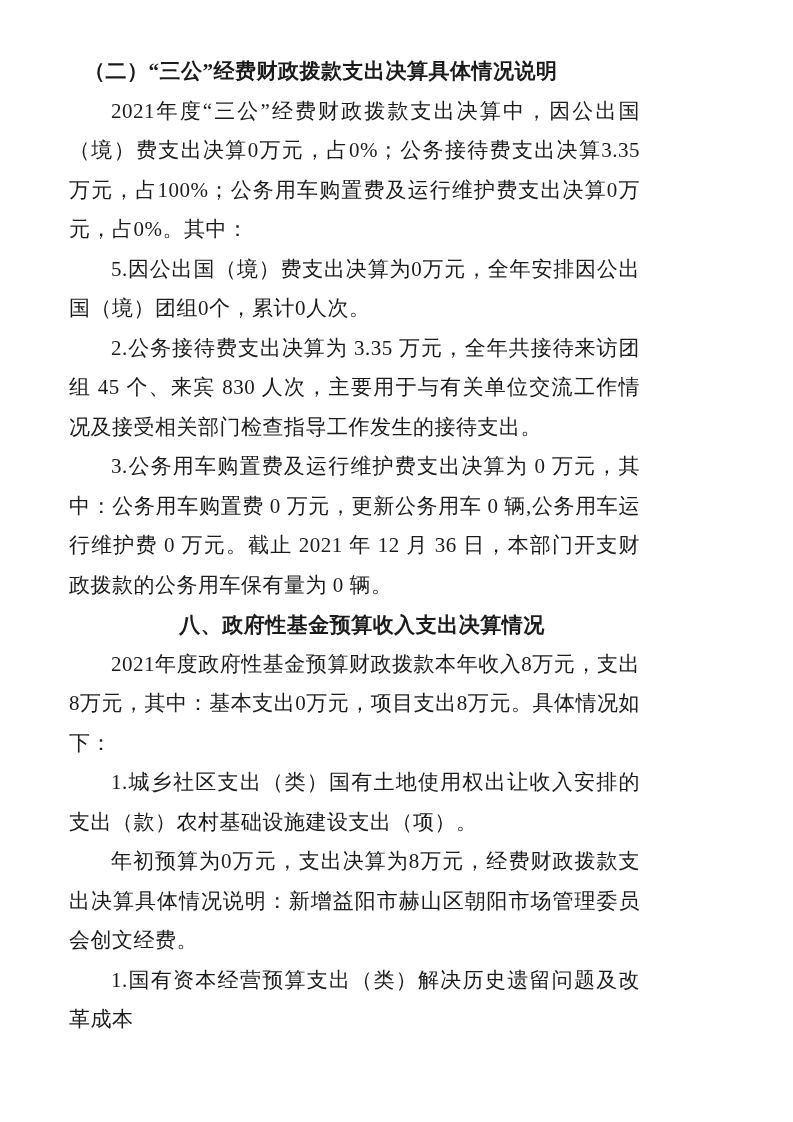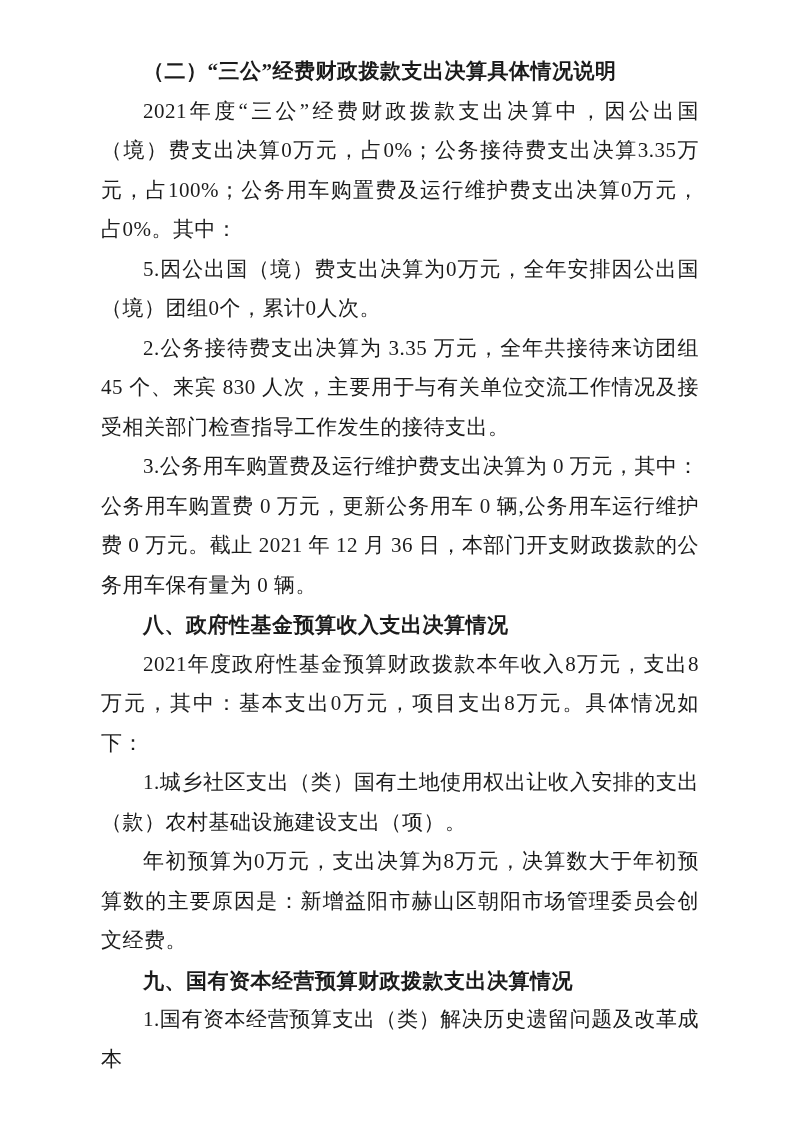--- a/index.html
+++ b/index.html
@@ -6,60 +6,61 @@
     margin: 0;
     padding: 0;
     background: #ffffff;
   }
   .page {
     position: relative;
     width: 793px;
     height: 1122px;
     background: #ffffff;
     box-sizing: border-box;
-    padding: 52px 92px 0 101px;
+    padding: 52px 92px 0 42px;
     overflow: hidden;
     color: #1b1b1b;
   }
   .doc {
     width: 598px;
   }
   .para, .h-sub, .h-main {
     margin: 0;
     font-size: 21px;
     line-height: 39.5px;
     text-indent: 2em;
     letter-spacing: 0.5px;
     color: #1b1b1b;
   }
   .para {
     font-family: "Liberation Serif", "DejaVu Serif", serif;
     text-align: justify;
     text-justify: inter-ideograph;
     font-weight: 400;
+    margin-left: 27px;
   }
   .h-sub {
     font-family: "Liberation Serif", "DejaVu Serif", serif;
     font-weight: 700;
   }
   .h-main {
     font-family: "Liberation Sans", "DejaVu Sans", sans-serif;
     font-weight: 700;
+    text-align: center;
   }
 </style>
 </head>
 <body>
 
 <div class="page">
   <div class="doc">
     <p class="h-sub">（二）“三公”经费财政拨款支出决算具体情况说明</p>
     <p class="para">2021年度“三公”经费财政拨款支出决算中，因公出国（境）费支出决算0万元，占0%；公务接待费支出决算3.35万元，占100%；公务用车购置费及运行维护费支出决算0万元，占0%。其中：</p>
     <p class="para">5.因公出国（境）费支出决算为0万元，全年安排因公出国（境）团组0个，累计0人次。</p>
     <p class="para">2.公务接待费支出决算为 3.35 万元，全年共接待来访团组 45 个、来宾 830 人次，主要用于与有关单位交流工作情况及接受相关部门检查指导工作发生的接待支出。</p>
     <p class="para">3.公务用车购置费及运行维护费支出决算为 0 万元，其中：公务用车购置费 0 万元，更新公务用车 0 辆,公务用车运行维护费 0 万元。截止 2021 年 12 月 36 日，本部门开支财政拨款的公务用车保有量为 0 辆。</p>
     <p class="h-main">八、政府性基金预算收入支出决算情况</p>
     <p class="para">2021年度政府性基金预算财政拨款本年收入8万元，支出8万元，其中：基本支出0万元，项目支出8万元。具体情况如下：</p>
     <p class="para">1.城乡社区支出（类）国有土地使用权出让收入安排的支出（款）农村基础设施建设支出（项）。</p>
-    <p class="para">年初预算为0万元，支出决算为8万元，决算数大于年初预算数的主要原因是：新增益阳市赫山区朝阳市场管理委员会创文经费。</p>
-    <p class="h-main">九、国有资本经营预算财政拨款支出决算情况</p>
+    <p class="para">年初预算为0万元，支出决算为8万元，经费财政拨款支出决算具体情况说明：新增益阳市赫山区朝阳市场管理委员会创文经费。</p>
     <p class="para">1.国有资本经营预算支出（类）解决历史遗留问题及改革成本</p>
   </div>
 </div>
 
 </body></html>

